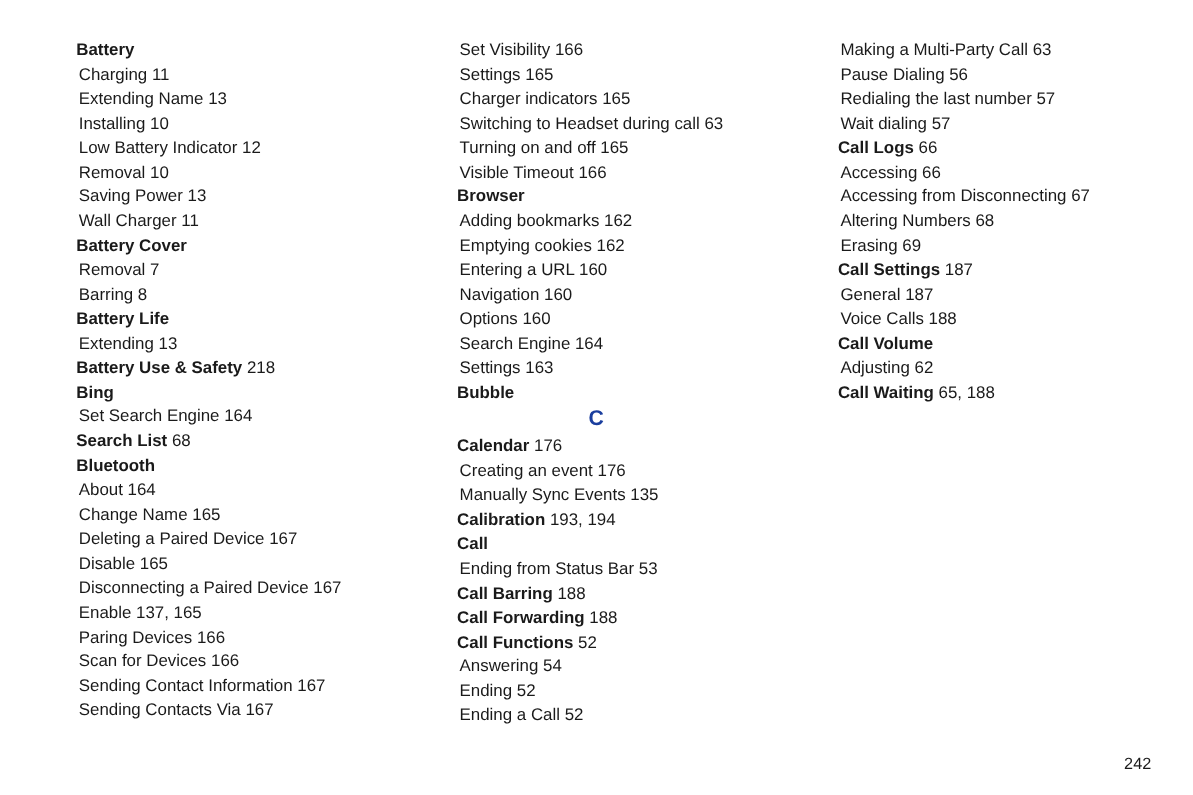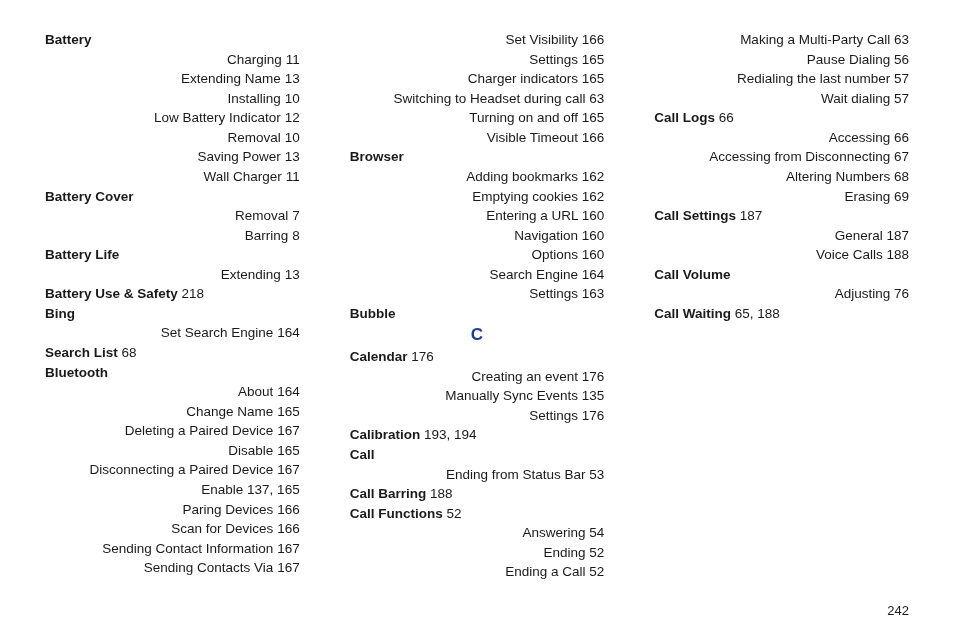--- a/index.html
+++ b/index.html
@@ -19,45 +19,44 @@
     column-gap: 50px;
     column-fill: auto;
     height: 555px;
   }
   .entry {
     line-height: 1.45;
     break-inside: avoid-column;
   }
   .entry.top {
     font-weight: bold;
-    margin-left: 0;
+    margin-left: 16px;
   }
   .entry.sub {
     font-weight: normal;
     margin-left: 18px;
-    text-align: right;
   }
   .entry .term {
     white-space: nowrap;
   }
   .entry .pages {
     font-weight: normal;
   }
   .section-letter {
     text-align: center;
     font-weight: bold;
     font-size: 17px;
     color: #1a3e9e;
     font-family: "Arial Black", Arial, sans-serif;
     line-height: 1.4;
   }
   .page-num {
     position: absolute;
     bottom: 18px;
-    right: 45px;
+    right: 33px;
     font-size: 13px;
   }
   .nowrap { white-space: nowrap; }
 </style>
 </head>
 <body>
 
 <div class="columns" id="index-columns">
     <div class="entry top"><span class="term">Battery</span></div>
     <div class="entry sub"><span class="term">Charging</span> <span class="pages nowrap">11</span></div>
@@ -99,38 +98,38 @@
     <div class="entry sub"><span class="term">Entering a URL</span> <span class="pages nowrap">160</span></div>
     <div class="entry sub"><span class="term">Navigation</span> <span class="pages nowrap">160</span></div>
     <div class="entry sub"><span class="term">Options</span> <span class="pages nowrap">160</span></div>
     <div class="entry sub"><span class="term">Search Engine</span> <span class="pages nowrap">164</span></div>
     <div class="entry sub"><span class="term">Settings</span> <span class="pages nowrap">163</span></div>
     <div class="entry top"><span class="term">Bubble</span></div>
     <div class="section-letter"><span>C</span></div>
     <div class="entry top"><span class="term">Calendar</span> <span class="pages nowrap">176</span></div>
     <div class="entry sub"><span class="term">Creating an event</span> <span class="pages nowrap">176</span></div>
     <div class="entry sub"><span class="term">Manually Sync Events</span> <span class="pages nowrap">135</span></div>
-    <div class="entry sub"><span class="term">Settings</span> <span class="pages nowrap">176</span></div>
     <div class="entry top"><span class="term">Calibration</span> <span class="pages nowrap">193, 194</span></div>
     <div class="entry top"><span class="term">Call</span></div>
     <div class="entry sub"><span class="term">Ending from Status Bar</span> <span class="pages nowrap">53</span></div>
     <div class="entry top"><span class="term">Call Barring</span> <span class="pages nowrap">188</span></div>
+    <div class="entry top"><span class="term">Call Forwarding</span> <span class="pages nowrap">188</span></div>
     <div class="entry top"><span class="term">Call Functions</span> <span class="pages nowrap">52</span></div>
     <div class="entry sub"><span class="term">Answering</span> <span class="pages nowrap">54</span></div>
     <div class="entry sub"><span class="term">Ending</span> <span class="pages nowrap">52</span></div>
     <div class="entry sub"><span class="term">Ending a Call</span> <span class="pages nowrap">52</span></div>
     <div class="entry sub"><span class="term">Making a Multi-Party Call</span> <span class="pages nowrap">63</span></div>
     <div class="entry sub"><span class="term">Pause Dialing</span> <span class="pages nowrap">56</span></div>
     <div class="entry sub"><span class="term">Redialing the last number</span> <span class="pages nowrap">57</span></div>
     <div class="entry sub"><span class="term">Wait dialing</span> <span class="pages nowrap">57</span></div>
     <div class="entry top"><span class="term">Call Logs</span> <span class="pages nowrap">66</span></div>
     <div class="entry sub"><span class="term">Accessing</span> <span class="pages nowrap">66</span></div>
     <div class="entry sub"><span class="term">Accessing from Disconnecting</span> <span class="pages nowrap">67</span></div>
     <div class="entry sub"><span class="term">Altering Numbers</span> <span class="pages nowrap">68</span></div>
     <div class="entry sub"><span class="term">Erasing</span> <span class="pages nowrap">69</span></div>
     <div class="entry top"><span class="term">Call Settings</span> <span class="pages nowrap">187</span></div>
     <div class="entry sub"><span class="term">General</span> <span class="pages nowrap">187</span></div>
     <div class="entry sub"><span class="term">Voice Calls</span> <span class="pages nowrap">188</span></div>
     <div class="entry top"><span class="term">Call Volume</span></div>
-    <div class="entry sub"><span class="term">Adjusting</span> <span class="pages nowrap">76</span></div>
+    <div class="entry sub"><span class="term">Adjusting</span> <span class="pages nowrap">62</span></div>
     <div class="entry top"><span class="term">Call Waiting</span> <span class="pages nowrap">65, 188</span></div>
   </div>
 <div class="page-num">242</div>
 
 </body></html>

